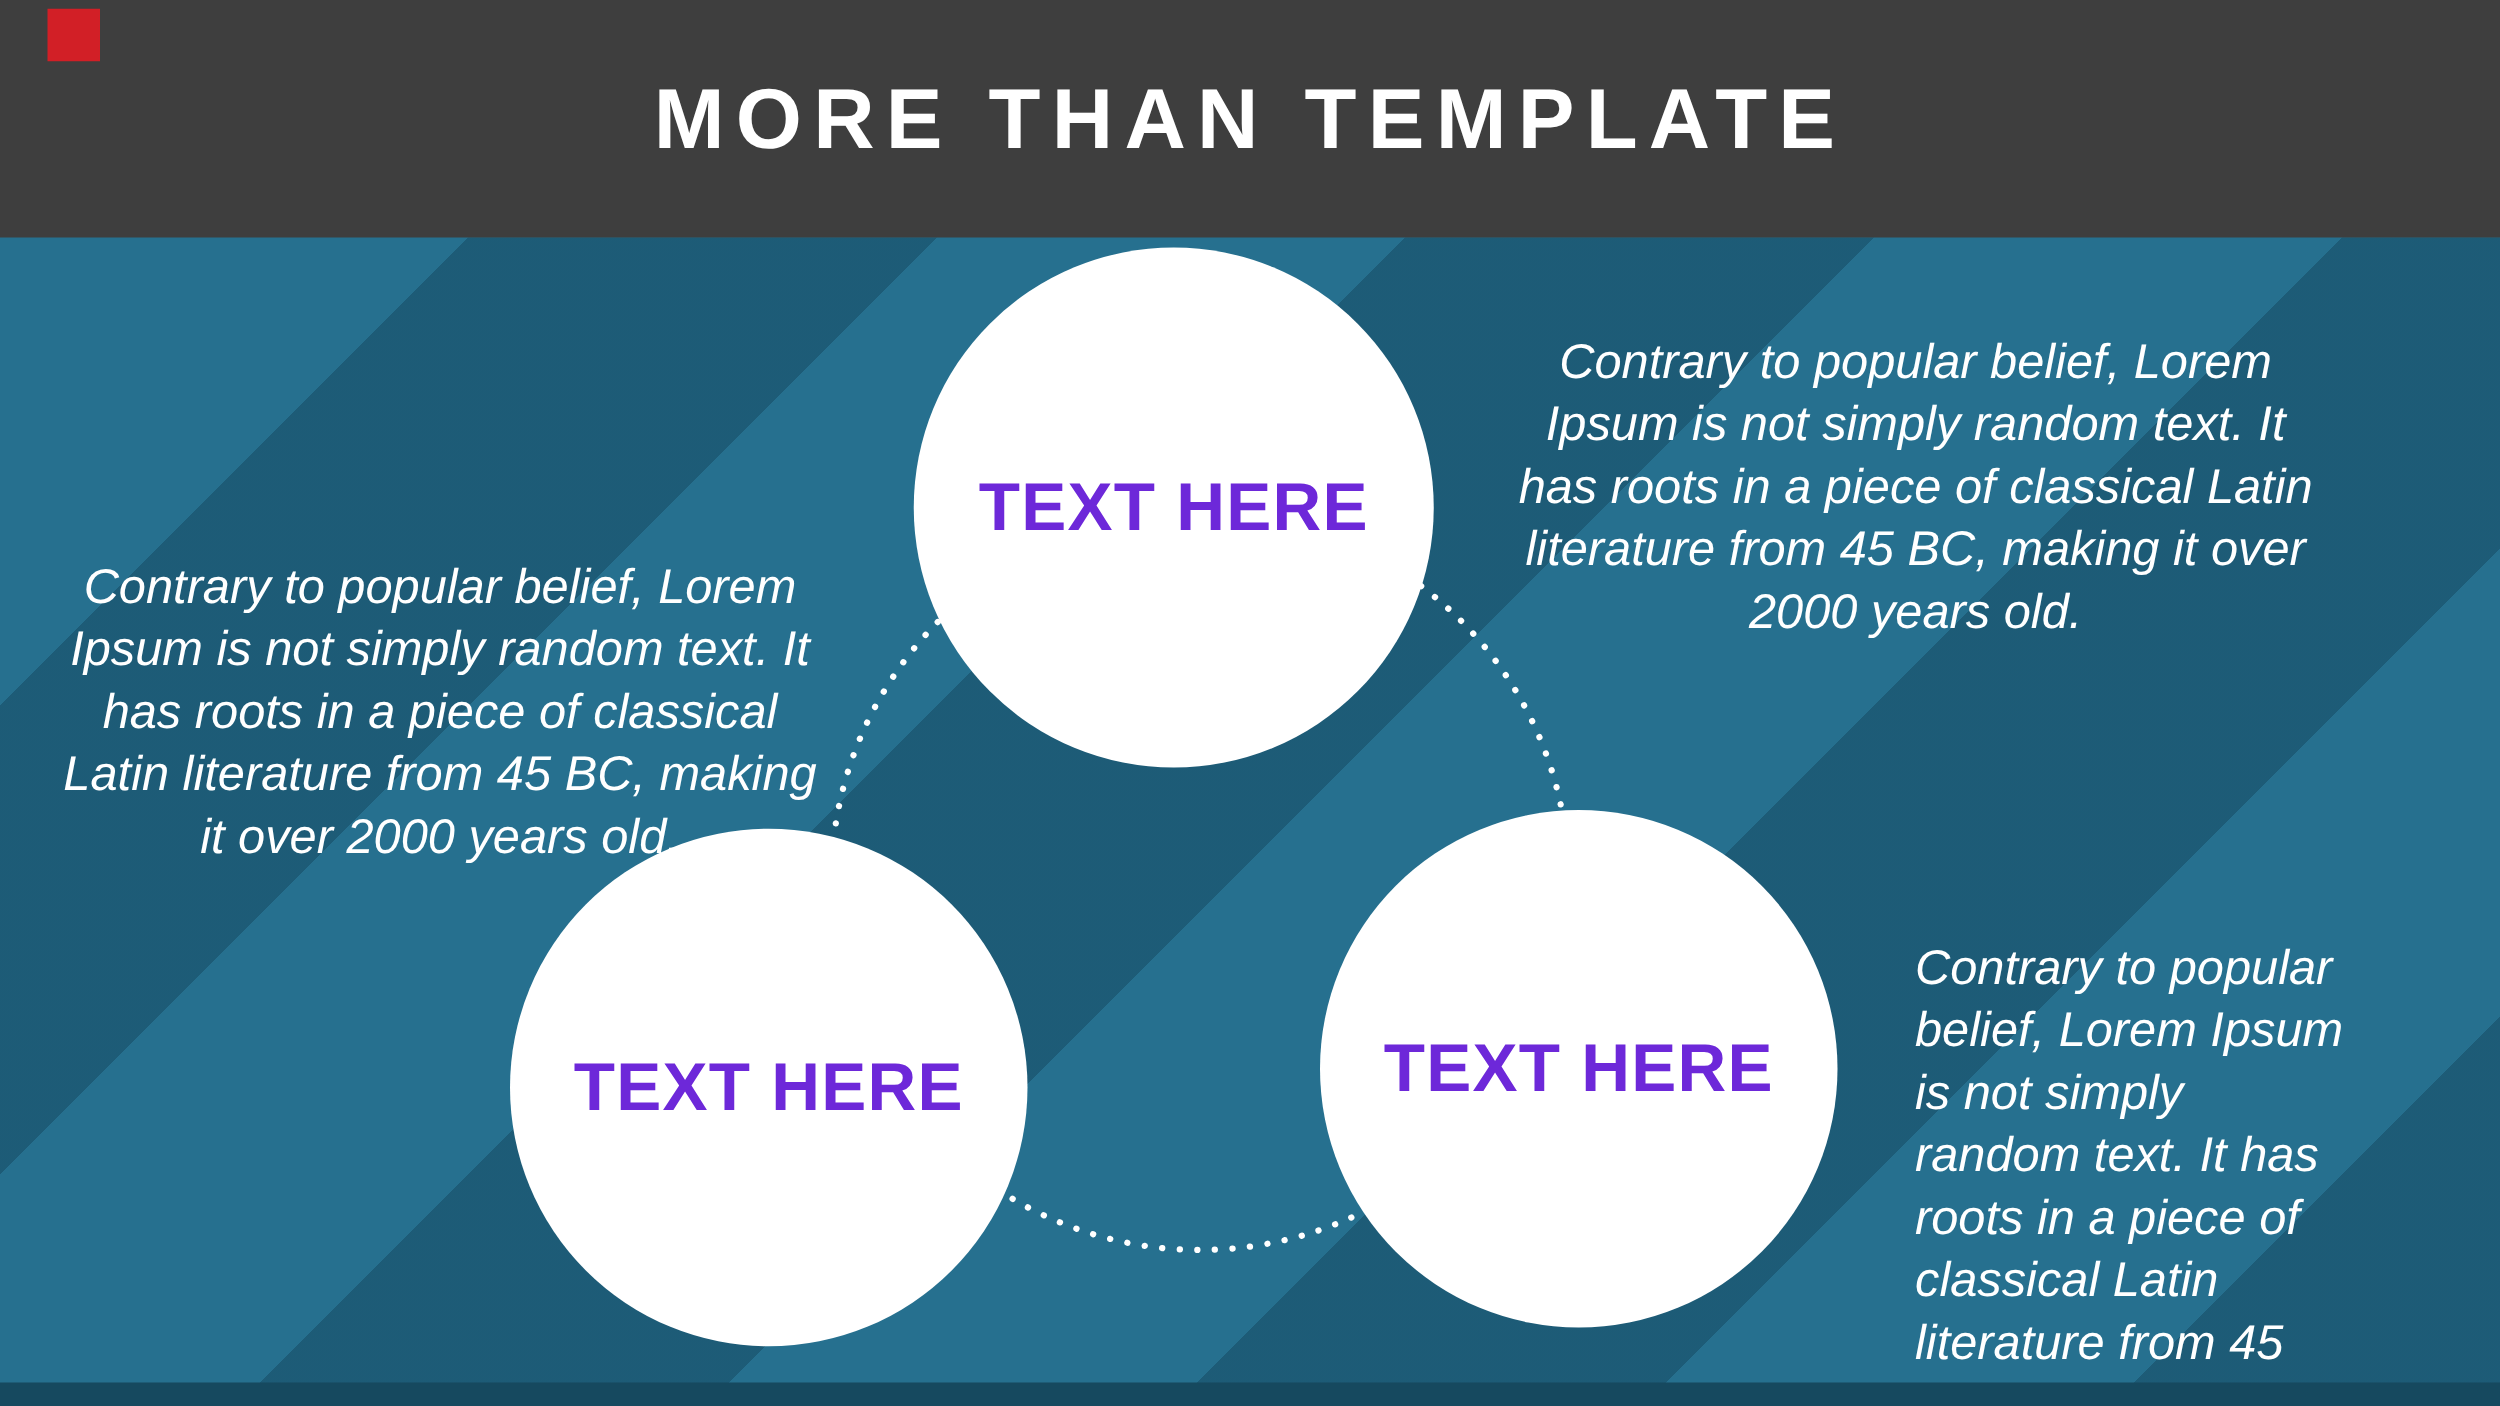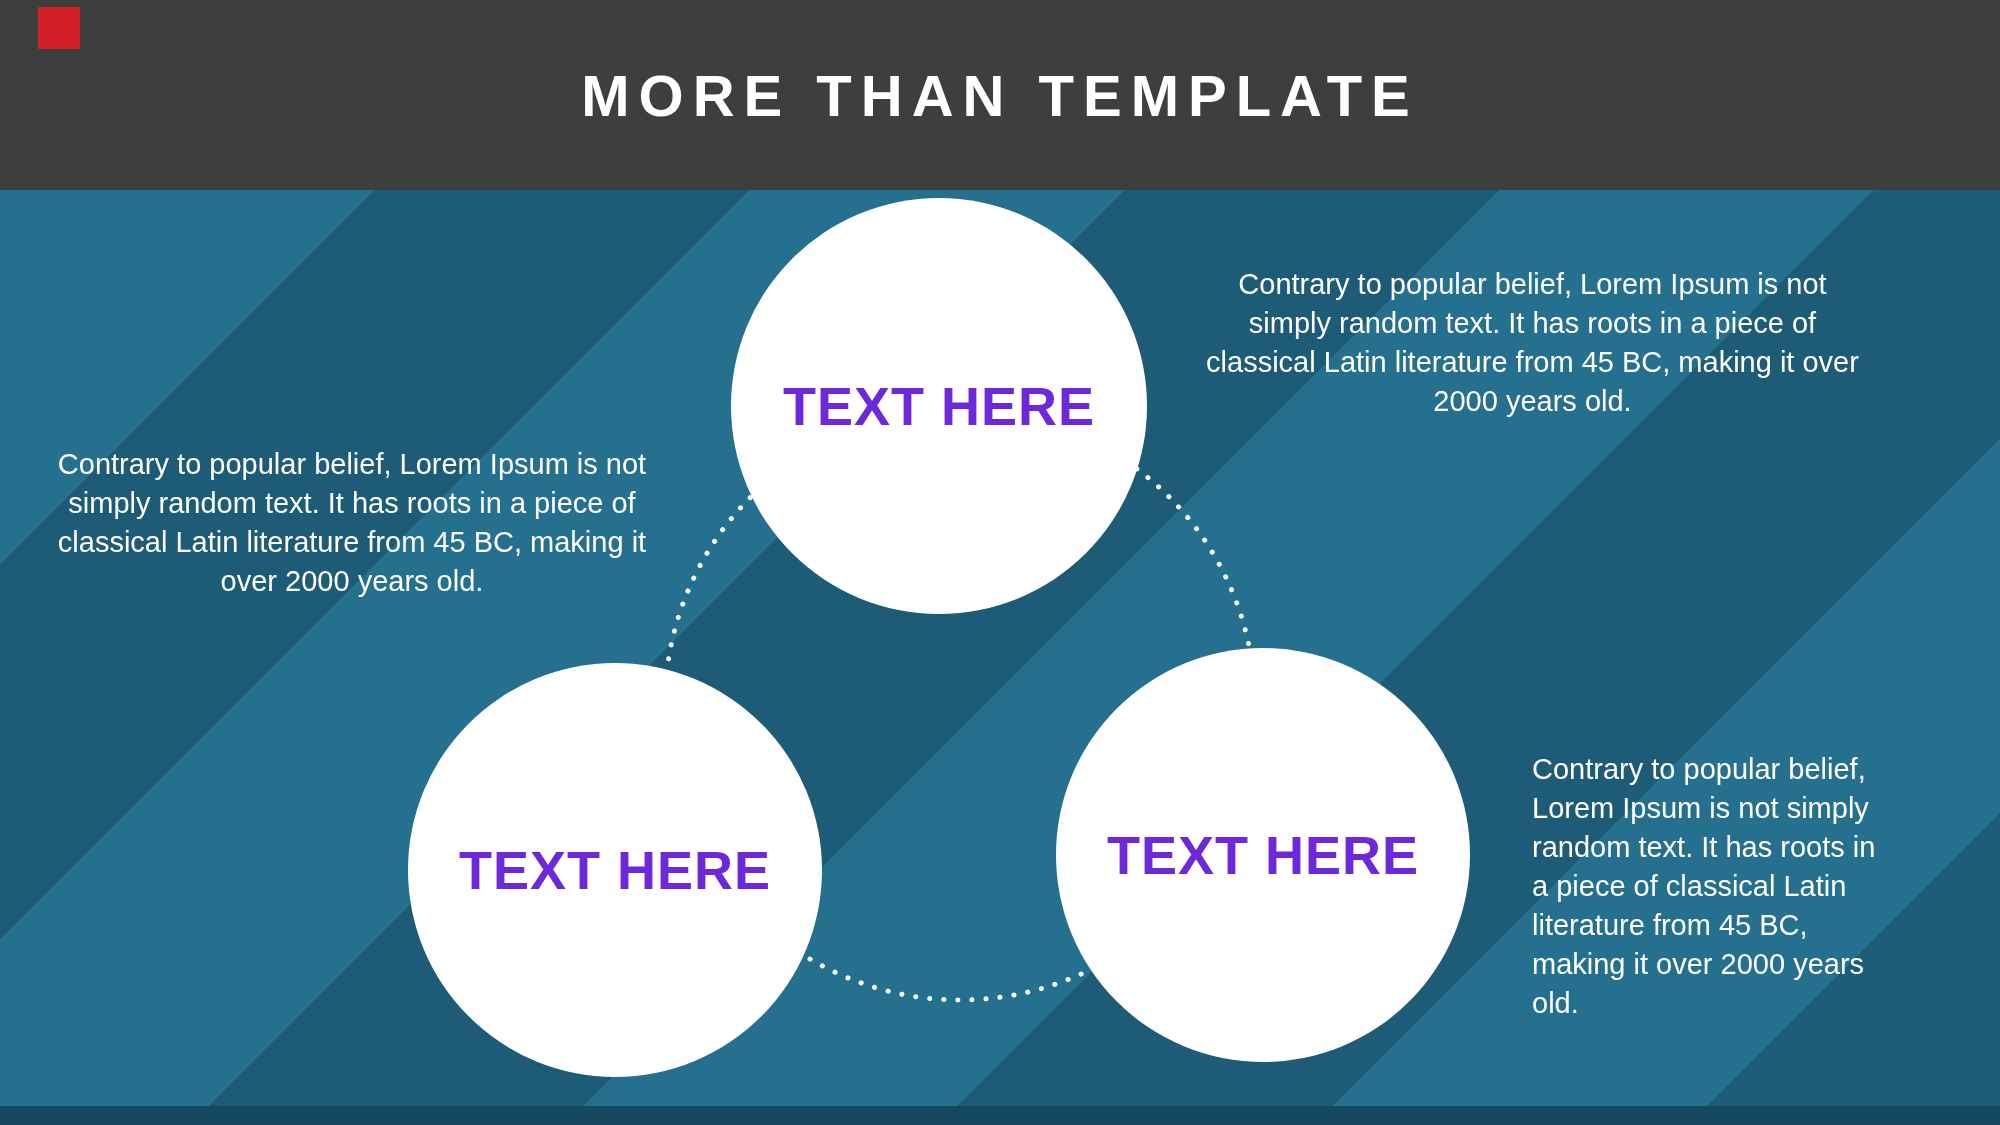--- a/index.html
+++ b/index.html
@@ -30,21 +30,21 @@
   .accent-square {
     position: absolute;
     left: 38px;
     top: 7px;
     width: 42px;
     height: 42px;
     background: #d21f26;
   }
   .slide-title {
     color: #ffffff;
-    font-size: 58px;
+    font-size: 68px;
     font-weight: bold;
     letter-spacing: 9px;
     white-space: nowrap;
   }
 
   
   .canvas {
     position: absolute;
     top: 190px; left: 0;
     width: 2000px;
@@ -94,23 +94,24 @@
     font-size: 54px;
     font-weight: bold;
     letter-spacing: 1px;
     white-space: nowrap;
   }
 
   
   .para {
     position: absolute;
     color: #ffffff;
-    font-size: 29px;
-    line-height: 39px;
+    font-size: 39px;
+    line-height: 50px;
     z-index: 3;
+    font-style: italic;
   }
   .para-top-right {
     left: 1205px;
     top: 75px;
     width: 655px;
     text-align: center;
   }
   .para-middle-left {
     left: 38px;
     top: 255px;

